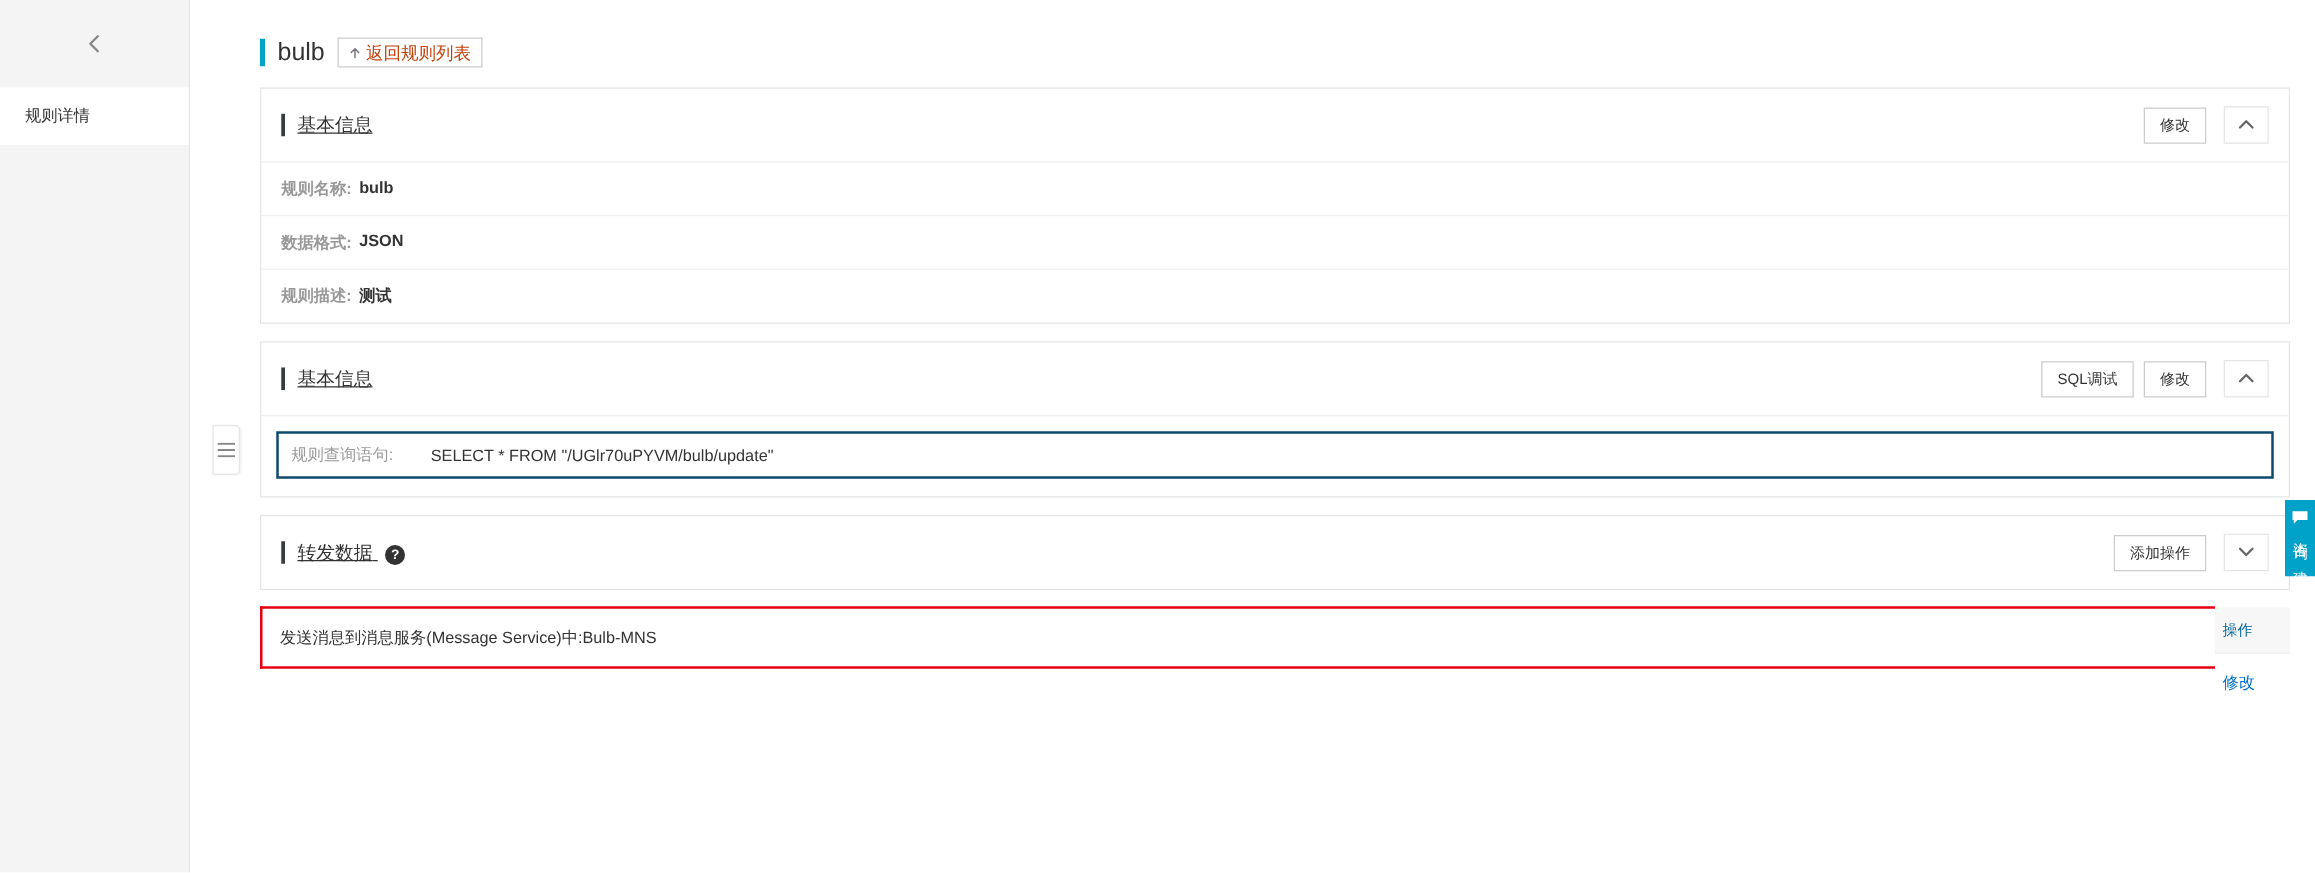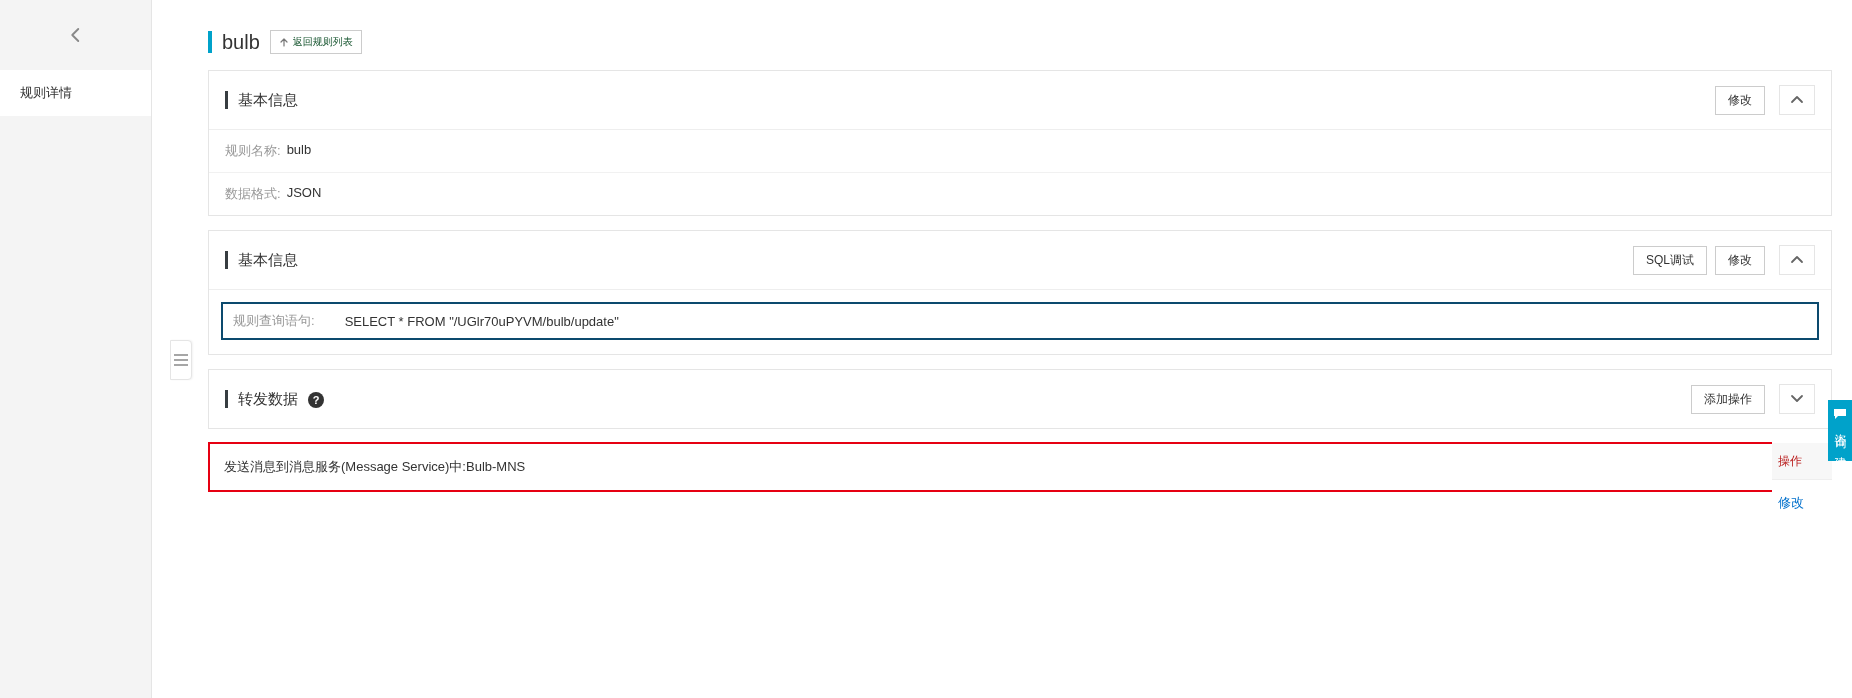--- a/index.html
+++ b/index.html
@@ -78,22 +78,22 @@
 }
 .page-title {
   font-size: 20px;
   color: #333;
   font-weight: 400;
 }
 .small-btn {
   border: 1px solid #ccc;
   background: #fff;
   padding: 2px 8px;
-  font-size: 10px;
-  color: #14532d;
+  font-size: 14px;
+  color: #c2410c;
   cursor: pointer;
   display: inline-flex;
   align-items: center;
   gap: 4px;
   line-height: 18px;
 }
 .panel {
   border: 1px solid #e5e5e5;
   margin-bottom: 14px;
   background: #fff;
@@ -108,20 +108,21 @@
   width: 3px;
   height: 18px;
   background: #373d41;
   margin-right: 10px;
 }
 .panel-title {
   font-size: 15px;
   color: #333;
   font-weight: 500;
   flex: 0 0 auto;
+  text-decoration: underline;
 }
 .panel-header .spacer { flex: 1; }
 .panel-header .actions { display: flex; gap: 8px; align-items: center; }
 .btn {
   border: 1px solid #ccc;
   background: #fff;
   padding: 5px 12px;
   font-size: 12px;
   color: #333;
   cursor: pointer;
@@ -135,20 +136,21 @@
   justify-content: center;
   margin-left: 14px;
   cursor: pointer;
 }
 .panel-body { }
 .info-row {
   display: flex;
   padding: 12px 16px;
   border-bottom: 1px solid #f1f1f1;
   font-size: 13px;
+  font-weight: bold;
 }
 .info-row:last-child { border-bottom: none; }
 .info-label { color: #999; margin-right: 6px; }
 .info-value { color: #333; }
 .sql-row {
   margin: 12px 12px 14px 12px;
   padding: 8px 10px;
   border: 2px solid #0c4a6e;
   font-size: 13px;
   display: flex;
@@ -199,21 +201,21 @@
 }
 .forward-right {
   width: 60px;
   display: flex;
   flex-direction: column;
 }
 .forward-right .hdr {
   background: #f7f7f7;
   padding: 10px 0 10px 6px;
   font-size: 12px;
-  color: #b91c1c;
+  color: #0369a1;
   border-bottom: 1px solid #eee;
   height: 37px;
 }
 .forward-right .cell {
   padding: 14px 0 14px 6px;
   font-size: 13px;
 }
 .forward-right .cell a { color: #0070cc; cursor: pointer; }
 
 .feedback-tab {
@@ -290,20 +292,24 @@
     </div>
     <div class="panel-body">
       <div class="info-row">
         <span class="info-label">规则名称:</span>
         <span class="info-value">bulb</span>
       </div>
       <div class="info-row">
         <span class="info-label">数据格式:</span>
         <span class="info-value">JSON</span>
       </div>
+      <div class="info-row">
+        <span class="info-label">规则描述:</span>
+        <span class="info-value">测试</span>
+      </div>
     </div>
   </div>
 
   <div class="panel">
     <div class="panel-header">
       <div class="accent"></div>
       <div class="panel-title">基本信息</div>
       <div class="spacer"></div>
       <div class="actions">
         <button class="btn">SQL调试</button>

